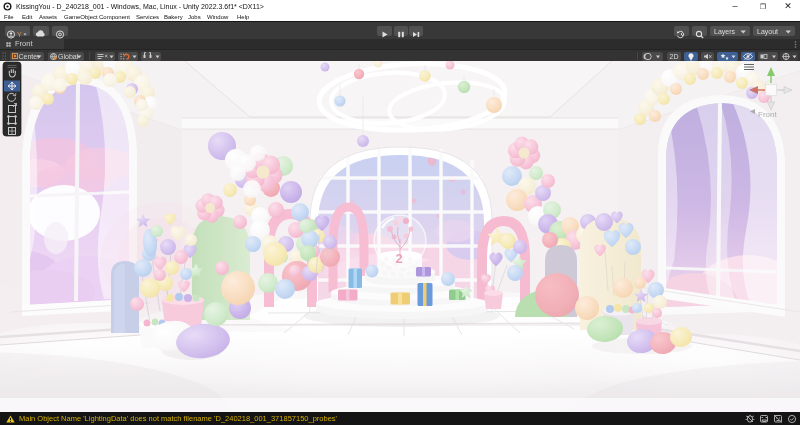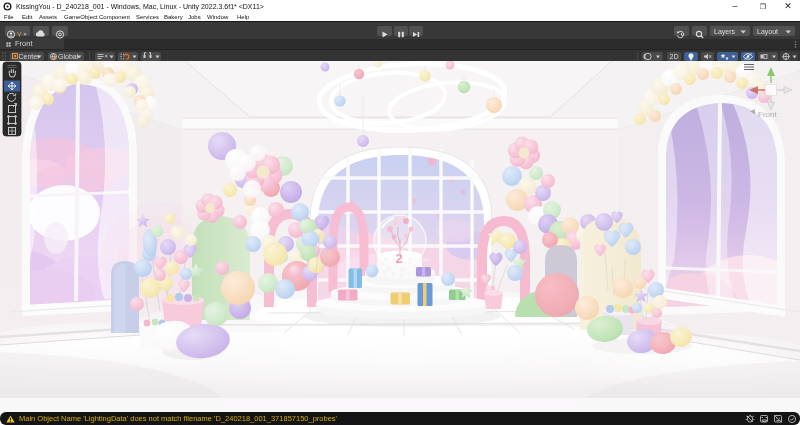--- a/index.html
+++ b/index.html
@@ -7,21 +7,21 @@
 #titlebar{position:absolute;left:0;top:0;width:800px;height:13px;background:#ffffff;color:#111;font-size:7px;}
 #menubar{position:absolute;left:0;top:13px;width:800px;height:8px;background:#ffffff;color:#111;font-size:6px;}
 .mi{position:absolute;top:0px;line-height:8px;}
 #toolbar{position:absolute;left:0;top:21px;width:800px;height:18px;background:#383838;border-top:1px solid #161616;}
 .tbtn{position:absolute;top:4px;height:10px;background:#515151;border-radius:2px;}
 #tabbar{position:absolute;left:0;top:39px;width:800px;height:10px;background:#2c2c2c;}
 #scenebar{position:absolute;left:0;top:49px;width:800px;height:12px;background:#333333;border-top:1px solid #242424;}
 .sbtn{position:absolute;top:1.5px;height:9px;background:#4a4a4a;border-radius:2px;color:#d7d7d7;font-size:7px;line-height:9px;}
 .sbtnb{background:#3e6094;}
 #viewport{position:absolute;left:0;top:61px;width:800px;height:351px;background:#f1edee;overflow:hidden;}
-#statusbar{position:absolute;left:0;top:412px;width:800px;height:13px;background:#141414;color:#d2ae00;font-size:7.5px;border-radius:6px;}
+#statusbar{position:absolute;left:0;top:412px;width:800px;height:13px;background:#141414;color:#d2ae00;font-size:7.5px;}
 .wc{position:absolute;top:0;height:13px;color:#222;font-size:9px;line-height:13px;text-align:center;width:14px;}
 </style></head>
 <body>
 <div id="titlebar">
  <svg class="abs" style="left:3px;top:2px" width="9" height="9" viewBox="0 0 9 9">
       <circle cx="4.5" cy="4.5" r="4" fill="#1a1a1a"></circle>
       <path d="M4.5 1.6 7 3.1v2.8L4.5 7.4 2 5.9V3.1Z" fill="#fff"></path>
       <circle cx="4.5" cy="4.5" r="1.1" fill="#1a1a1a"></circle>
     </svg>
  <span class="abs" style="left:16px;top:2px;line-height:9px;">KissingYou - D_240218_001 - Windows, Mac, Linux - Unity 2022.3.6f1* &lt;DX11&gt;</span>

